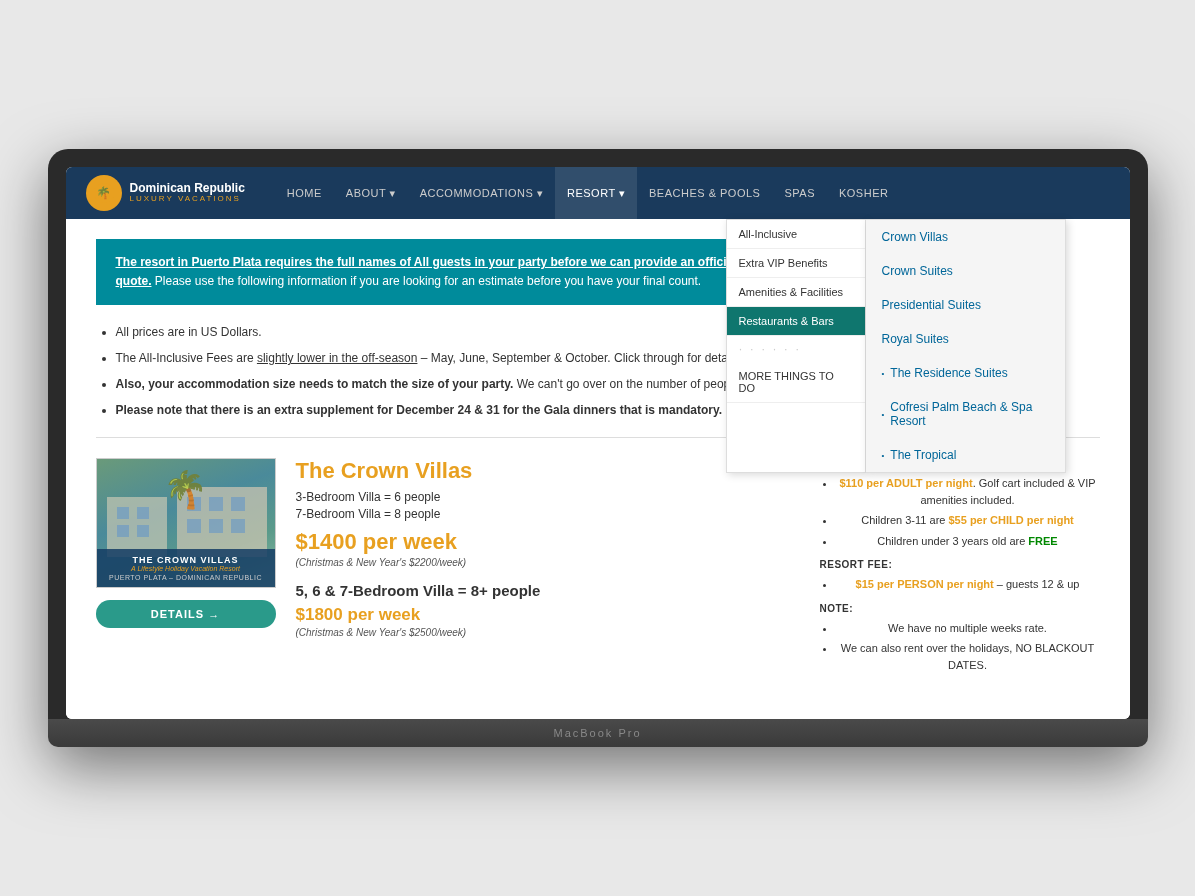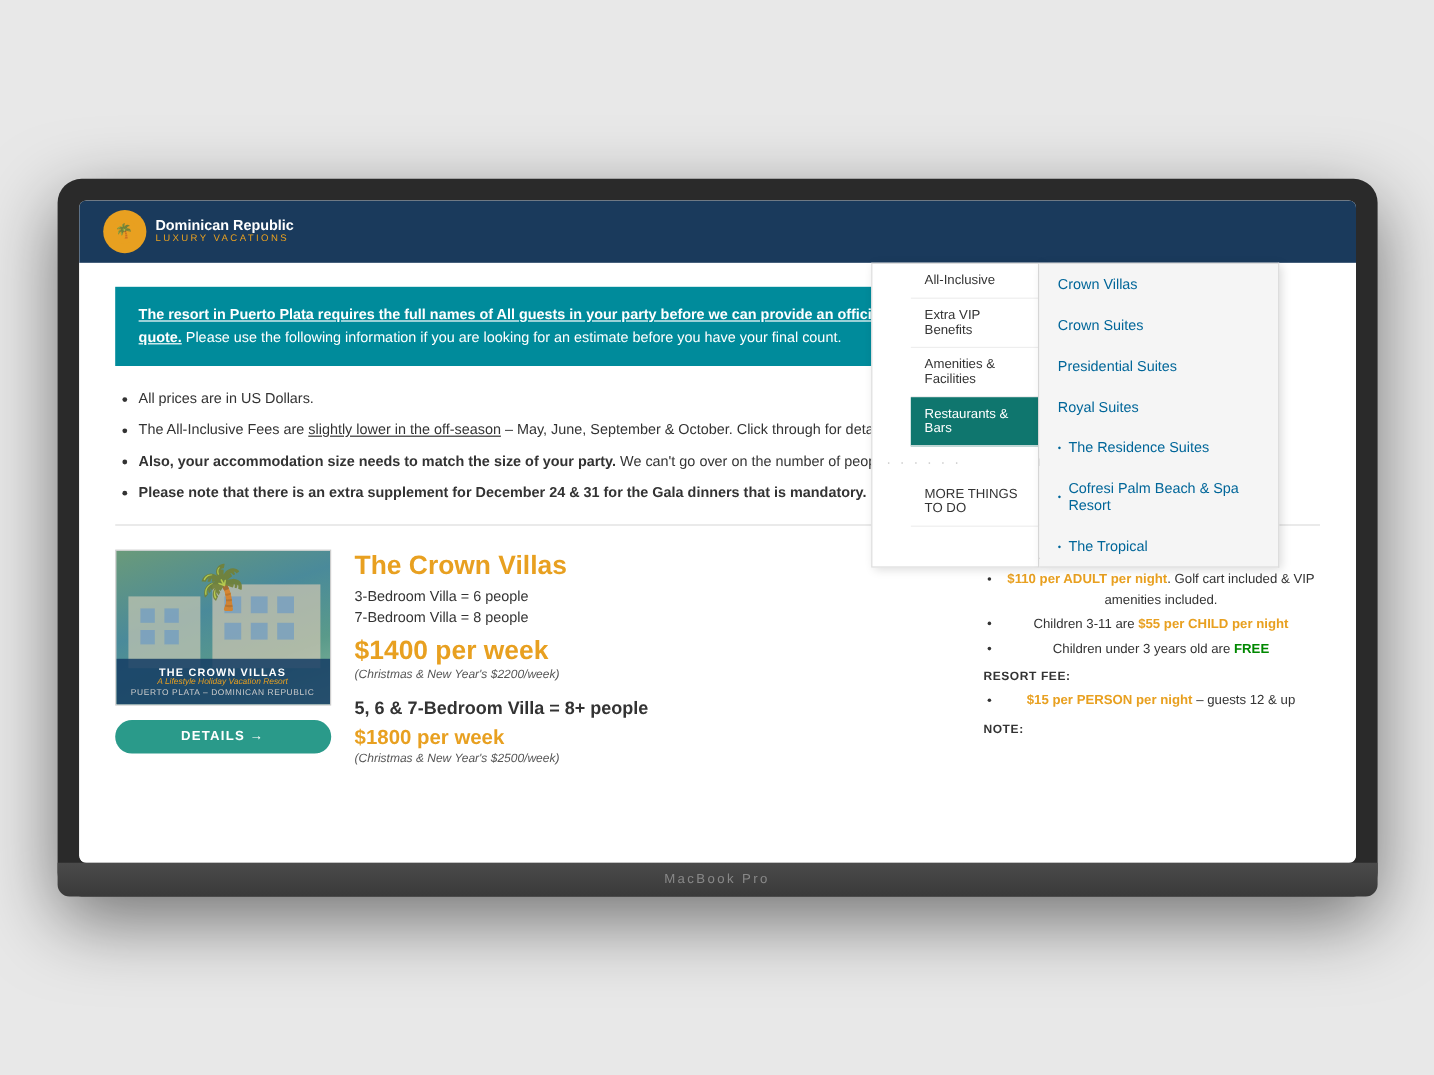--- a/index.html
+++ b/index.html
@@ -128,21 +128,20 @@
       border: 1px solid #ddd;
       box-shadow: 2px 2px 8px rgba(0,0,0,0.15);
     }
 
     .dropdown-left-item {
       padding: 8px 12px;
       font-size: 11px;
       color: #333;
       cursor: pointer;
       border-bottom: 1px solid #eee;
-      margin-left: 32px;
     }
     .dropdown-left-item.highlighted { background: #0f766e; color: #fff; }
 
     .dropdown-dots {
       padding: 6px 12px;
       color: #ccc;
       font-size: 12px;
       letter-spacing: 2px;
     }
 
@@ -387,20 +386,29 @@
             <circle cx="11" cy="11" r="10" fill="#e8a020"></circle>
             <text x="11" y="15" text-anchor="middle" fill="#fff" font-size="12">🌴</text>
           </svg>
         </div>
         <div class="logo-text-area">
           <div class="logo-text-main">Dominican Republic</div>
           <div class="logo-text-sub">LUXURY VACATIONS</div>
         </div>
       </div>
 
+      <div class="nav-links">
+        <div class="nav-item">HOME</div>
+        <div class="nav-item">ABOUT ▾</div>
+        <div class="nav-item">ACCOMMODATIONS ▾</div>
+        <div class="nav-item resort-active">RESORT ▾</div>
+        <div class="nav-item">BEACHES &amp; POOLS</div>
+        <div class="nav-item">SPAS</div>
+        <div class="nav-item">KOSHER</div>
+      </div>
 
       <div class="dropdown-container">
         <div class="dropdown-left">
           <div class="dropdown-left-item">All-Inclusive</div>
           <div class="dropdown-left-item">Extra VIP Benefits</div>
           <div class="dropdown-left-item">Amenities &amp; Facilities</div>
           <div class="dropdown-left-item highlighted">Restaurants &amp; Bars</div>
           <div class="dropdown-dots">· · · · · ·</div>
           <div class="dropdown-left-item">MORE THINGS TO DO</div>
         </div>
@@ -515,20 +523,24 @@
               Children under 3 years old are <span class="free-text">FREE</span>
             </li>
           </ul>
           <div class="fee-section-title">RESORT FEE:</div>
           <ul class="fee-list">
             <li>
               <span class="highlight-price">$15 per PERSON per night</span> – guests 12 &amp; up
             </li>
           </ul>
           <div class="fee-section-title">NOTE:</div>
+          <ul class="fee-list">
+            <li>We have no multiple weeks rate.</li>
+            <li>We can also rent over the holidays, NO BLACKOUT DATES.</li>
+          </ul>
         </div>
 
       </div>
     </div>
   </div>
 
   <div class="laptop-base">
     <span class="macbook-label">MacBook Pro</span>
   </div>
 </div>

